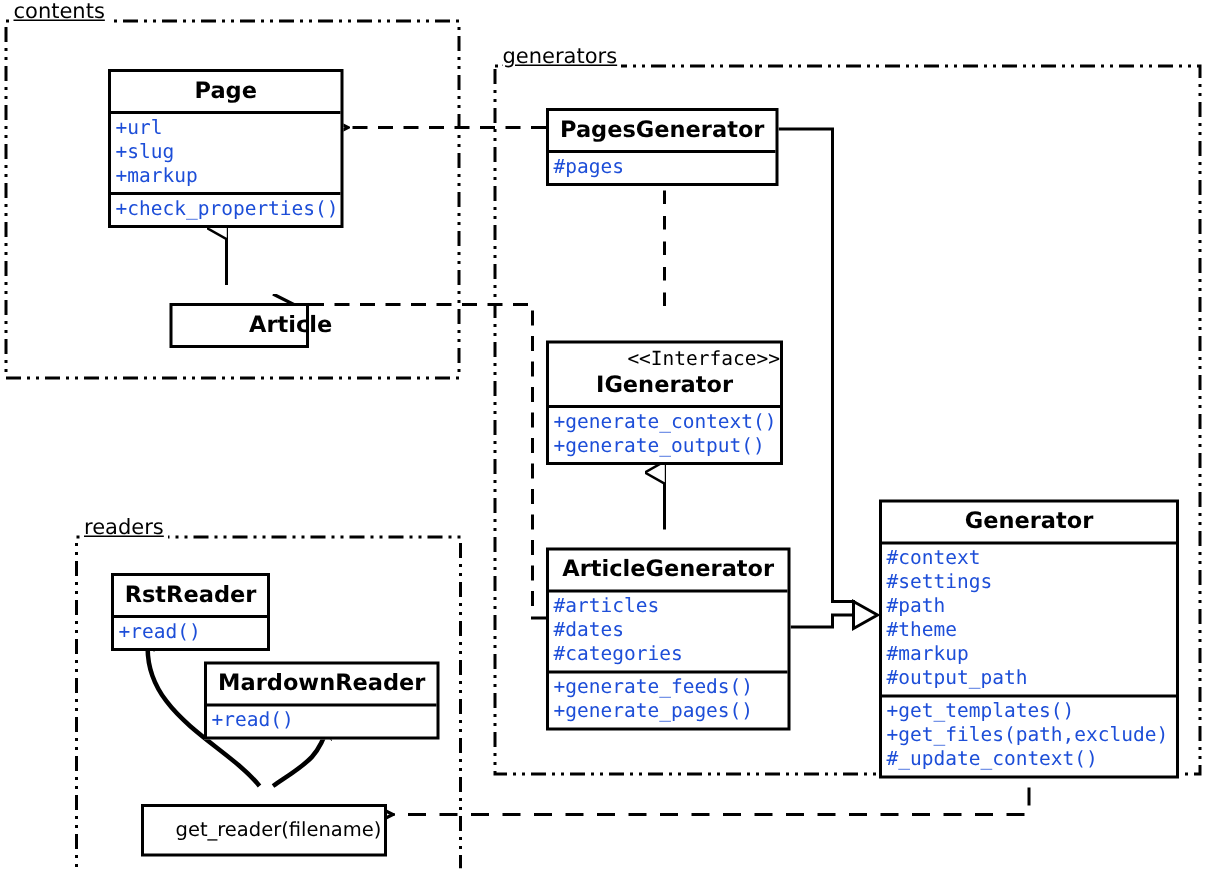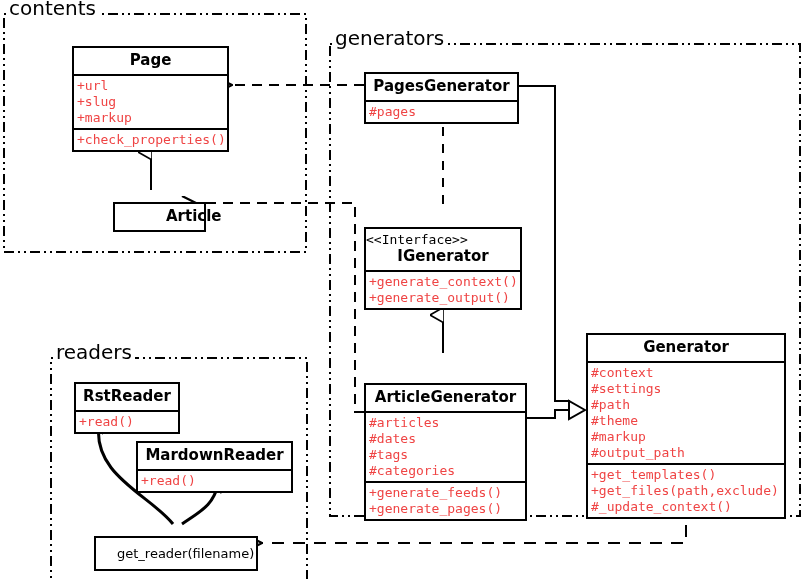--- a/index.html
+++ b/index.html
@@ -22,26 +22,27 @@
     position: absolute;
     left: 0;
     top: 0;
     width: 803px;
     height: 579px;
     pointer-events: none;
   }
   .pkg-label {
     position: absolute;
     font-family: "DejaVu Sans", sans-serif;
-    font-size: 20px;
+    font-size: 14px;
     color: #000;
     background: #ffffff;
     padding: 0 3px;
     white-space: nowrap;
     line-height: 16px;
+    text-decoration: underline;
   }
 
   
   .cls {
     position: absolute;
     border: 2px solid #000;
     background: #ffffff;
     box-sizing: border-box;
     z-index: 5;
     margin-top: 12px;
@@ -53,34 +54,34 @@
     text-align: center;
     padding: 4px 4px 5px 4px;
     line-height: 17px;
     color: #000;
     white-space: nowrap;
   }
   .cls .stereo {
     font-family: "DejaVu Sans Mono", monospace;
     font-weight: normal;
     font-size: 13px;
-    text-align: left;
+    text-align: right;
     line-height: 16px;
     color: #000;
     padding-top: 3px;
   }
   .cls .compartment {
     border-top: 2px solid #000;
     padding: 2px 3px 2px 3px;
   }
   .cls .compartment .item {
     font-family: "DejaVu Sans Mono", monospace;
     font-size: 13px;
     line-height: 16px;
-    color: #ef4444;
+    color: #1d4ed8;
     white-space: nowrap;
     text-align: left;
   }
   .cls.fnbox .name {
     font-weight: normal;
     font-family: "DejaVu Sans", sans-serif;
     font-size: 13px;
     padding: 7px 21px;
   }
 </style>
@@ -185,26 +186,25 @@
 
   <div class="cls" style="left:364px; top:215px; width:158px;">
     <div class="stereo">&lt;&lt;Interface&gt;&gt;</div>
     <div class="name" style="padding-top:0;">IGenerator</div>
     <div class="compartment">
       <div class="item">+generate_context()</div>
       <div class="item">+generate_output()</div>
     </div>
   </div>
 
-  <div class="cls" style="left:364px; top:371px; width:163px;">
+  <div class="cls" style="left:364px; top:353px; width:163px;">
     <div class="name">ArticleGenerator</div>
     <div class="compartment">
       <div class="item">#articles</div>
       <div class="item">#dates</div>
-      <div class="item">#tags</div>
       <div class="item">#categories</div>
     </div>
     <div class="compartment">
       <div class="item">+generate_feeds()</div>
       <div class="item">+generate_pages()</div>
     </div>
   </div>
 
   <div class="cls" style="left:586px; top:321px; width:200px;">
     <div class="name">Generator</div>

